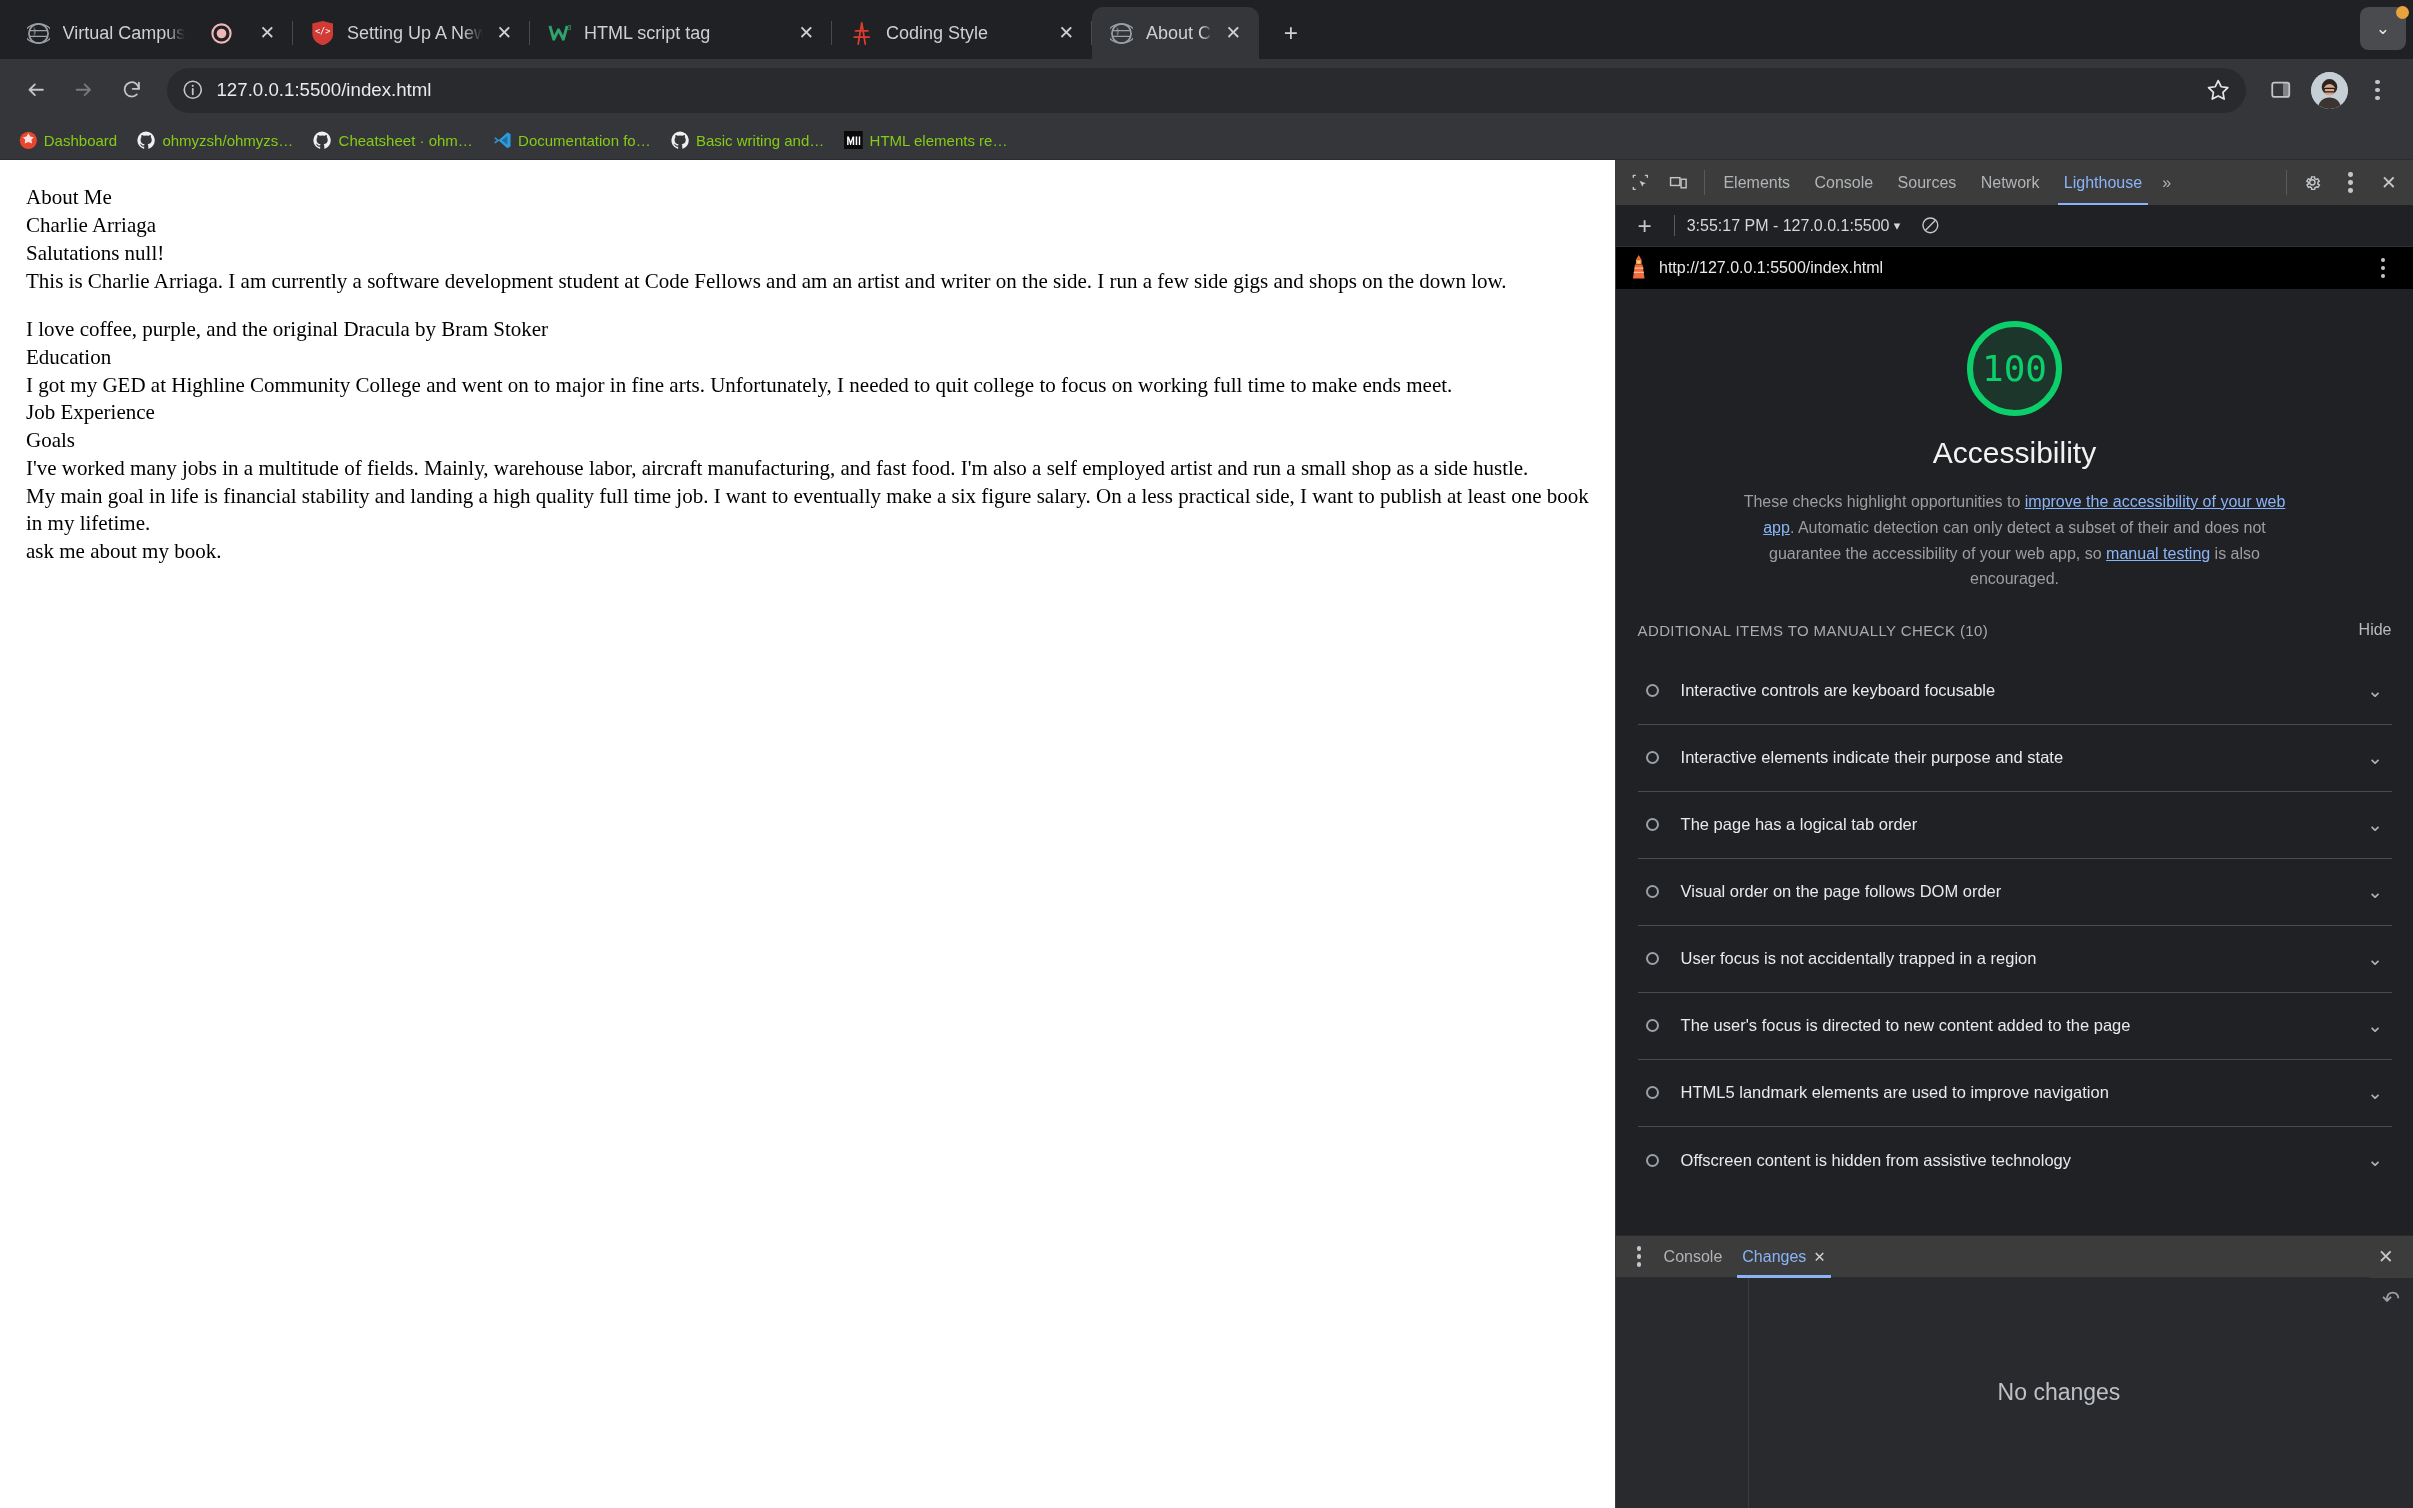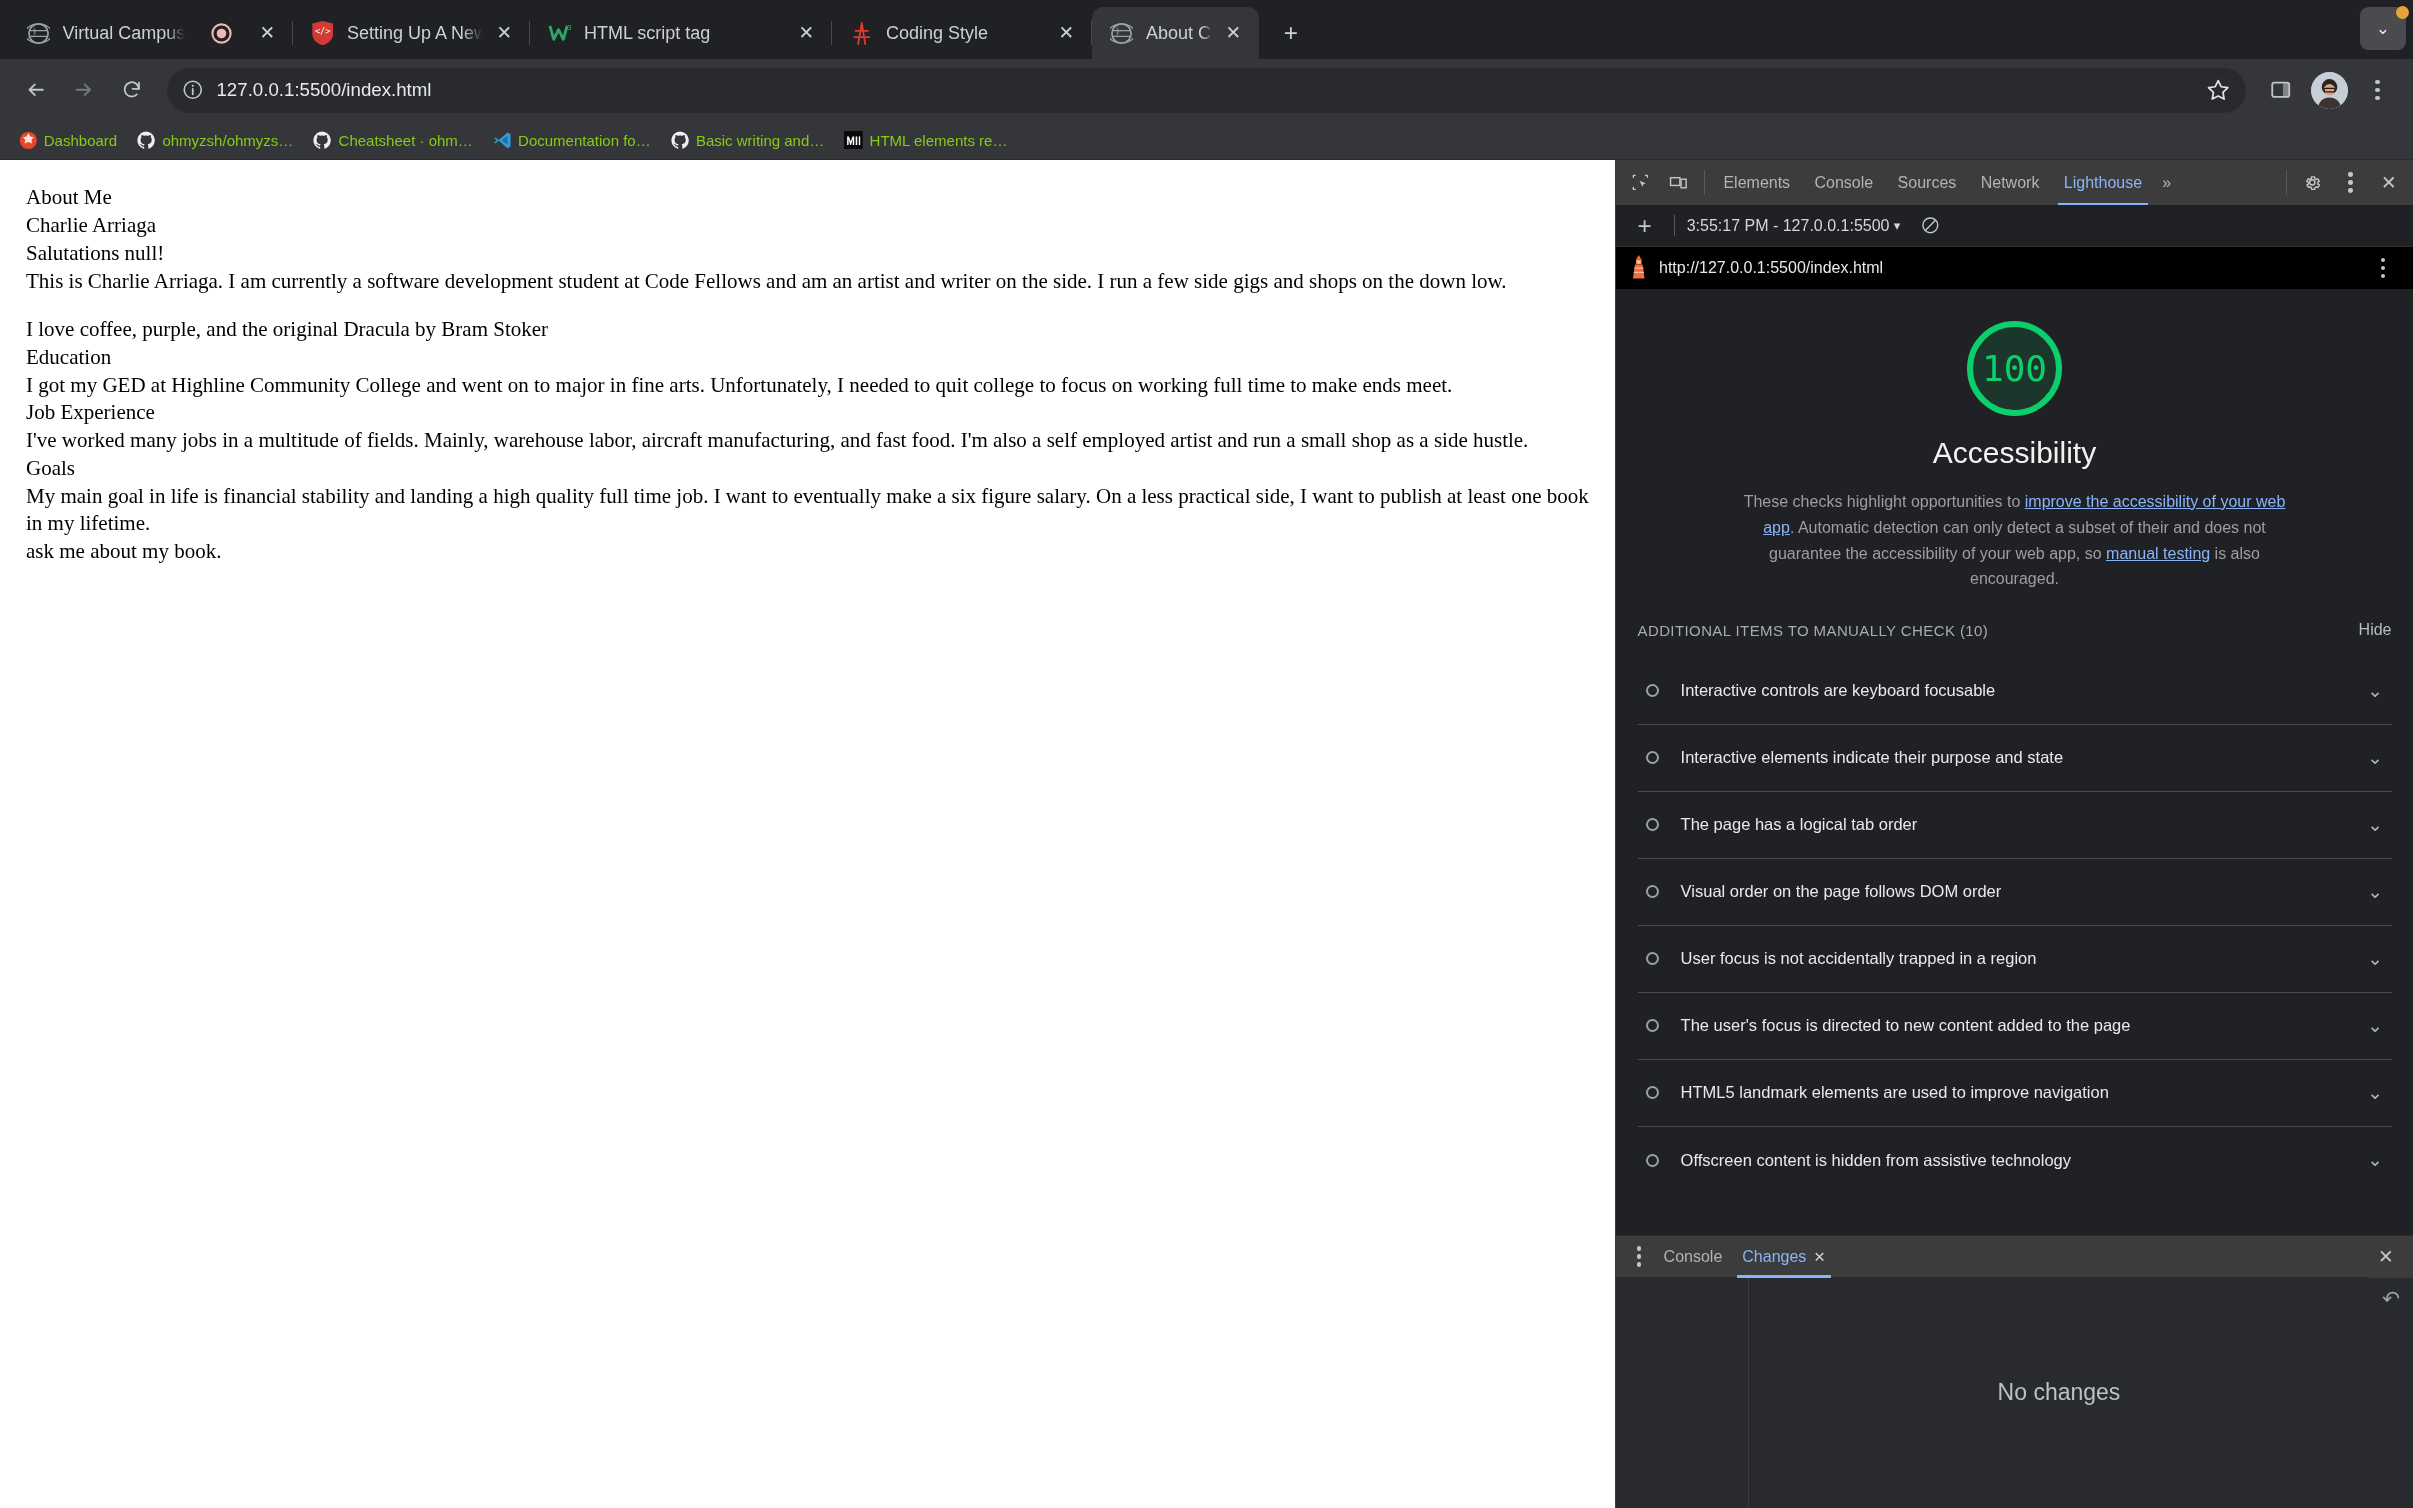--- a/index.html
+++ b/index.html
@@ -436,22 +436,22 @@
 
     <div class="page">
       <p>About Me</p>
       <p>Charlie Arriaga</p>
       <p>Salutations null!</p>
       <p>This is Charlie Arriaga. I am currently a software development student at Code Fellows and am an artist and writer on the side. I run a few side gigs and shops on the down low.</p>
       <p class="gap">I love coffee, purple, and the original Dracula by Bram Stoker</p>
       <p>Education</p>
       <p>I got my GED at Highline Community College and went on to major in fine arts. Unfortunately, I needed to quit college to focus on working full time to make ends meet.</p>
       <p>Job Experience</p>
+      <p>Goals</p>
       <p>I've worked many jobs in a multitude of fields. Mainly, warehouse labor, aircraft manufacturing, and fast food. I'm also a self employed artist and run a small shop as a side hustle.</p>
-      <p>Goals</p>
       <p>My main goal in life is financial stability and landing a high quality full time job. I want to eventually make a six figure salary. On a less practical side, I want to publish at least one book in my lifetime.</p>
       <p>ask me about my book.</p>
     </div>
 
     <div class="devtools">
 
       <div class="dt-tabbar">
         <div class="dt-icobtn">
           <svg width="18.7" height="18.7" viewBox="0 0 24 24">
               <path d="M3 3h5M3 3v5M21 3h-5M21 3v5M3 21h5M3 21v-5" fill="none" stroke="currentColor" stroke-width="1.8" stroke-dasharray="2.5 2.5" stroke-linecap="round"></path>

